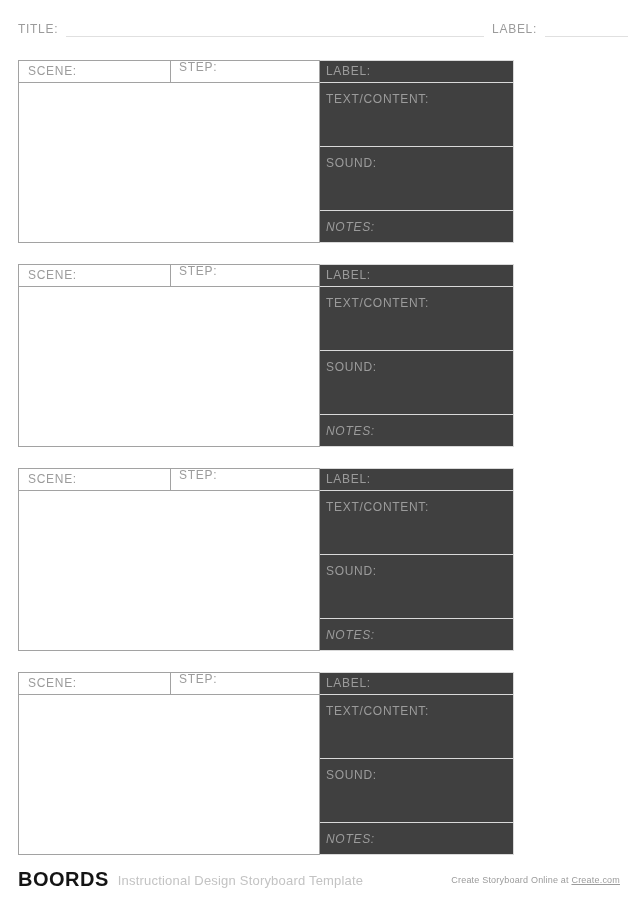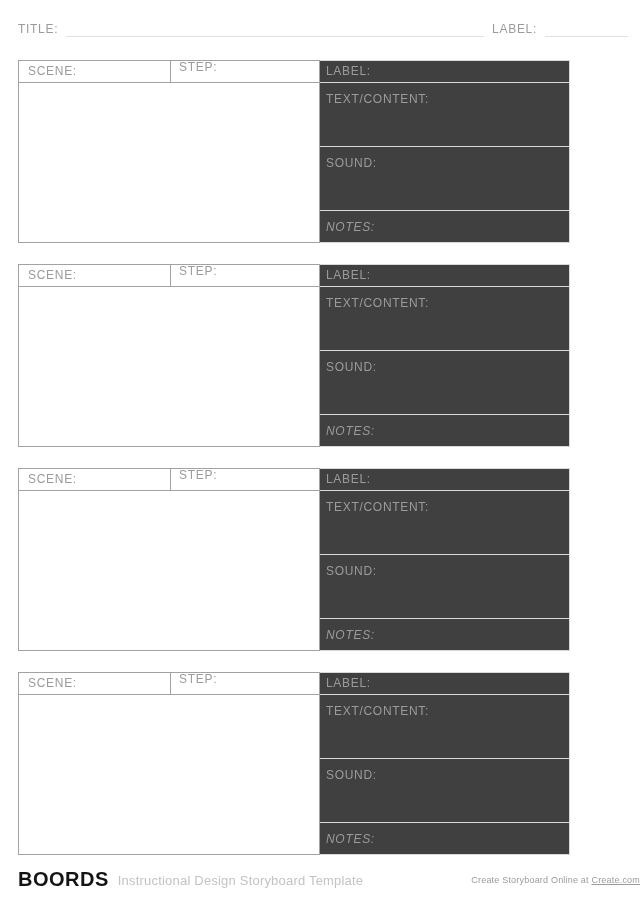--- a/index.html
+++ b/index.html
@@ -16,21 +16,21 @@
   }
   .field-label {
     font-size:12px; color:var(--label-text,#9b9b9b);
     letter-spacing:0.7px; line-height:1; padding-bottom:2px; white-space:nowrap;
   }
   .fill-line { border-bottom:1px solid var(--fill-line,#e0e0e0); height:12px; }
   .title-line { flex:1; margin-left:8px; margin-right:8px; }
   .page-line  { width:83px; margin-left:8px; }
 
   
-  .section { position:absolute; left:18px; width:552px; height:183px; display:flex; }
+  .section { position:absolute; left:18px; width:496px; height:183px; display:flex; }
   .section.s1 { top:60px; }
   .section.s2 { top:264px; }
   .section.s3 { top:468px; }
   .section.s4 { top:672px; }
 
   .frame-box {
     width:302px; flex:none; background:#ffffff;
     border:1px solid var(--frame-border,#a2a2a2);
     display:flex; flex-direction:column;
   }
@@ -51,21 +51,21 @@
     display:flex; flex-direction:column;
   }
   .details-row { border-bottom:1px solid var(--details-border,#d9d9d9); }
   .row-label { height:22px; flex:none; display:flex; align-items:center; padding-left:6px; }
   .row-text  { height:64px; flex:none; padding:6px 0 0 6px; }
   .row-sound { height:64px; flex:none; padding:6px 0 0 6px; }
   .row-notes { flex:1; border-bottom:none; padding:6px 0 0 6px;font-style:italic; }
 
   
   .footer {
-    position:absolute; left:18px; right:0; top:866px; height:26px;
+    position:absolute; left:18px; right:20px; top:866px; height:26px;
     display:flex; align-items:center;
   }
   .logo {
     font-size:20px; font-weight:900; letter-spacing:0.5px;
     color:var(--logo-text,#141414); line-height:1;
   }
   .template-name {
     font-size:13px; color:var(--template-name-text,#c3c3c3);
     margin-left:9px; letter-spacing:0.2px; padding-top:2px;
   }

